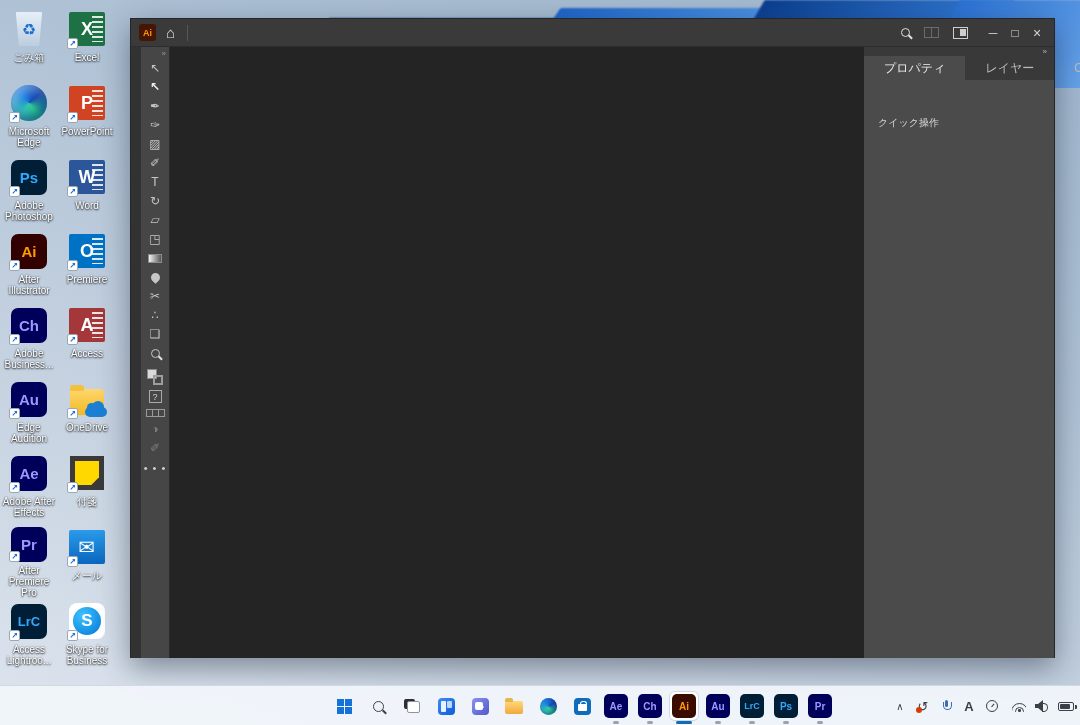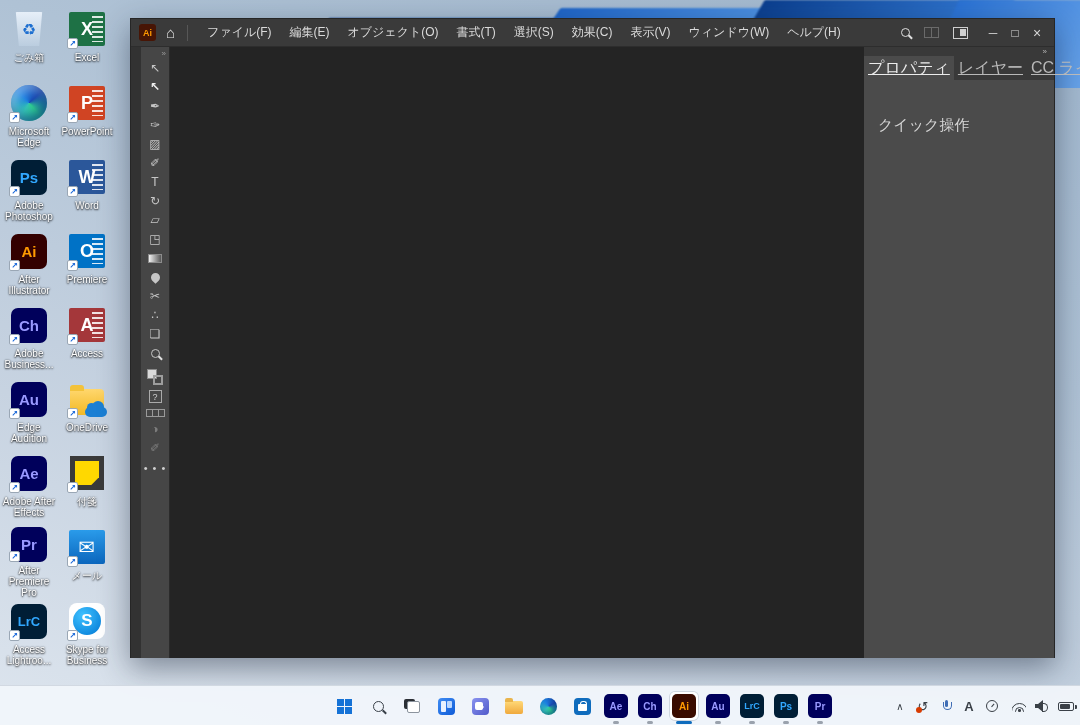--- a/index.html
+++ b/index.html
@@ -96,24 +96,24 @@
     background:linear-gradient(90deg,transparent 0 5px,#9a9a9a 5px 6px,transparent 6px 11px,#9a9a9a 11px 12px,transparent 12px); }
   .dim { opacity:.42; }
   .more-tools { color:#cfcfcf; font-size:11px; letter-spacing:1px; margin-top:4px; }
 
   .canvas { position:absolute; left:38px; top:0; width:697px; height:100%; background:#242424; border-left:1px solid #2b2b2b; }
 
   .panel { position:absolute; right:0; top:0; width:190px; height:100%; background:#4b4b4b; }
   .panel-top { height:9px; background:#393939; display:flex; justify-content:flex-end; align-items:flex-start; }
   .p-collapse { color:#b5b5b5; font-size:8px; line-height:9px; padding-right:7px; }
   .panel-tabs { display:flex; background:#393939; height:24px; align-items:stretch; }
-  .ptab { padding:0 4px; font-size:16px; color:#b9b9b9; display:flex; align-items:center; white-space:nowrap; cursor:default;text-decoration:underline; }
+  .ptab { padding:0 20px; font-size:12px; color:#b9b9b9; display:flex; align-items:center; white-space:nowrap; cursor:default; }
   .ptab.active { background:#4b4b4b; color:#ececec; }
   .panel-body { padding:36px 14px 0; }
-  .quick-actions { font-size:15px; color:#d6d6d6; }
+  .quick-actions { font-size:10px; color:#d6d6d6; }
 
   
   .taskbar { position:absolute; left:0; bottom:0; width:1080px; height:40px; z-index:5;
     background:rgba(241,245,251,.94); border-top:1px solid rgba(120,135,155,.25);
     display:flex; align-items:center; }
   .tb-center { position:absolute; left:330px; top:0; height:40px; display:flex; align-items:center; gap:6px; }
   .tb-item { position:relative; width:28px; height:28px; border-radius:5px; display:flex; align-items:center; justify-content:center; cursor:default; }
   .tb-item.active { background:rgba(255,255,255,.95); box-shadow:0 0 0 1px rgba(150,160,175,.35); }
   .run-dash { position:absolute; bottom:-4px; left:50%; transform:translateX(-50%); width:6px; height:3px; border-radius:2px; background:#9aa2ad; }
   .tb-item.active .run-dash { width:16px; background:#0f6cbd; }
@@ -304,31 +304,20 @@
       </div>
       <div class="di-label">Skype for Business</div>
     </div>
   </div>
 
 <div class="ai-window">
   <div class="titlebar">
     <div class="ai-logo">Ai</div>
     <div class="home-btn">⌂</div>
     <div class="tb-sep"></div>
-    <div class="menubar" id="menubar">
-        <span class="menu-item">ファイル(F)</span>
-        <span class="menu-item">編集(E)</span>
-        <span class="menu-item">オブジェクト(O)</span>
-        <span class="menu-item">書式(T)</span>
-        <span class="menu-item">選択(S)</span>
-        <span class="menu-item">効果(C)</span>
-        <span class="menu-item">表示(V)</span>
-        <span class="menu-item">ウィンドウ(W)</span>
-        <span class="menu-item">ヘルプ(H)</span>
-      </div>
     <div class="tb-right">
       <div class="mag"></div>
       <div class="arrdoc"></div>
       <div class="wspace"></div>
       <div class="win-ctl">
         <div class="win-btn">─</div>
         <div class="win-btn">□</div>
         <div class="win-btn" style="font-size:14px;">×</div>
       </div>
     </div>

